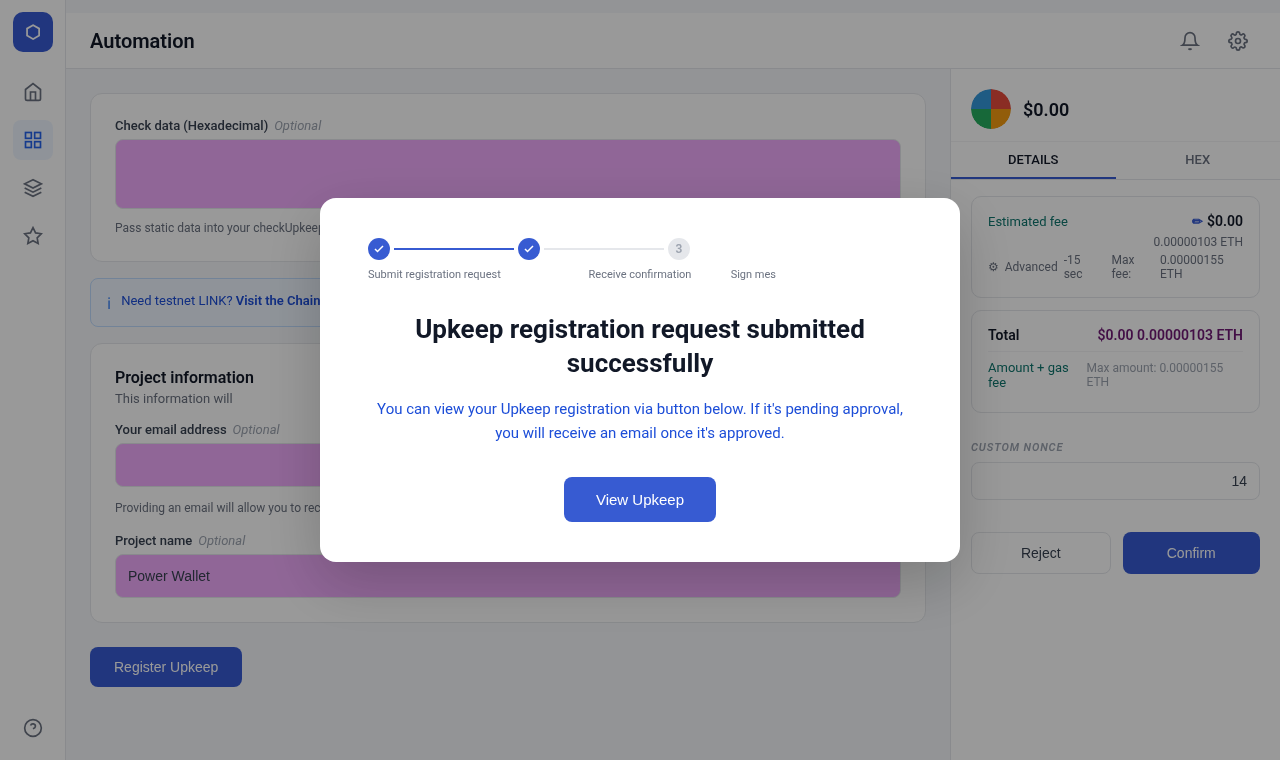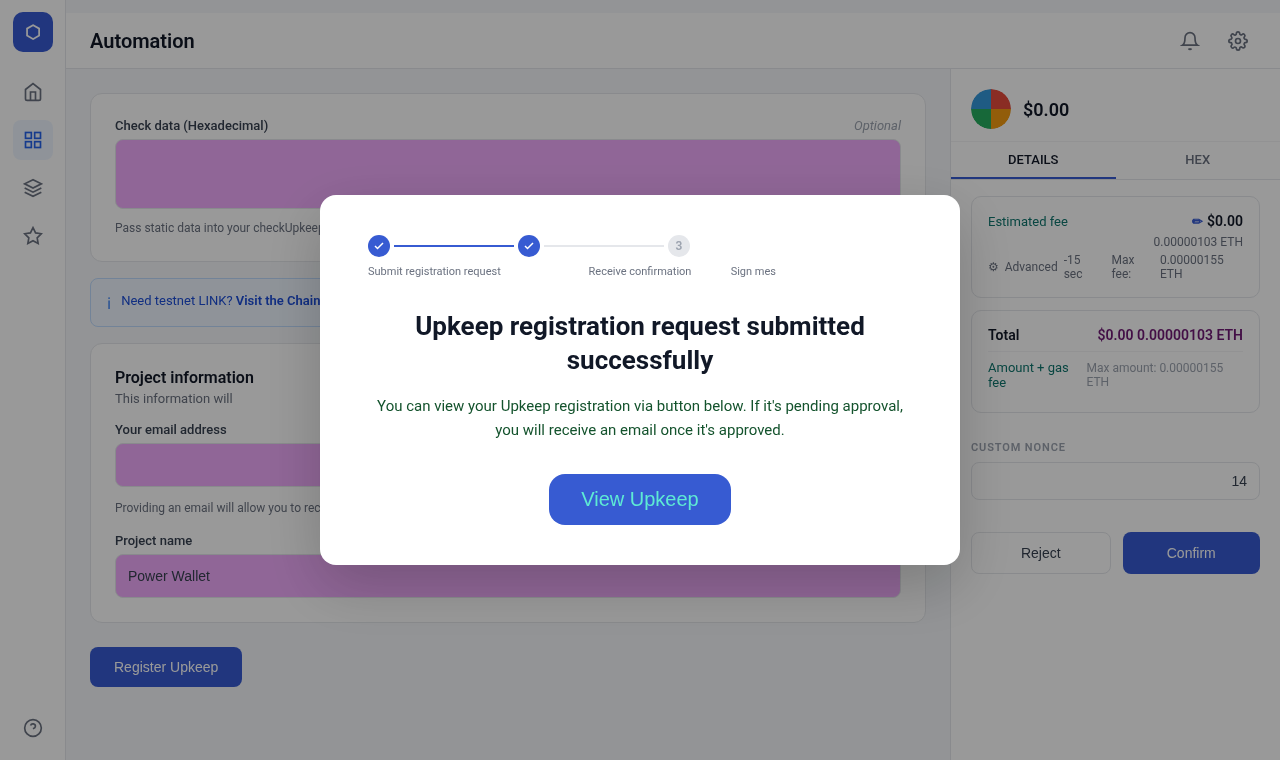--- a/index.html
+++ b/index.html
@@ -108,21 +108,20 @@
     }
 
     .form-label {
       font-size: 13px;
       font-weight: 500;
       color: #374151;
       margin-bottom: 6px;
       display: flex;
       align-items: center;
       gap: 6px;
-      justify-content: space-between;
     }
     .form-label .optional {
       font-weight: 400;
       color: #9ca3af;
       font-style: italic;
     }
 
     .form-input {
       width: 100%;
       border: 1px solid #e5e7eb;
@@ -291,20 +290,21 @@
     .nonce-section {
       padding: 0 20px 16px;
     }
     .nonce-label {
       font-size: 11px;
       font-weight: 600;
       color: #9ca3af;
       letter-spacing: 0.08em;
       text-transform: uppercase;
       margin-bottom: 8px;
+      font-style: italic;
     }
     .nonce-input {
       width: 100%;
       border: 1px solid #e5e7eb;
       border-radius: 8px;
       padding: 10px 12px;
       font-size: 14px;
       color: #374151;
       text-align: right;
     }
@@ -389,31 +389,31 @@
 
     .modal-title {
       font-size: 26px;
       font-weight: 700;
       color: #111827;
       margin-bottom: 16px;
       line-height: 1.3;
     }
     .modal-body {
       font-size: 15px;
-      color: #14532d;
+      color: #1d4ed8;
       line-height: 1.6;
       margin-bottom: 32px;
     }
     .view-btn {
       background: #375bd2;
-      color: #5eead4;
+      color: #ffffff;
       border: none;
-      border-radius: 16px;
+      border-radius: 8px;
       padding: 14px 32px;
-      font-size: 20px;
+      font-size: 15px;
       font-weight: 500;
       cursor: pointer;
     }
 
     
     .stepper-row {
       display: flex;
       align-items: center;
       width: 100%;
       margin-bottom: 8px;

